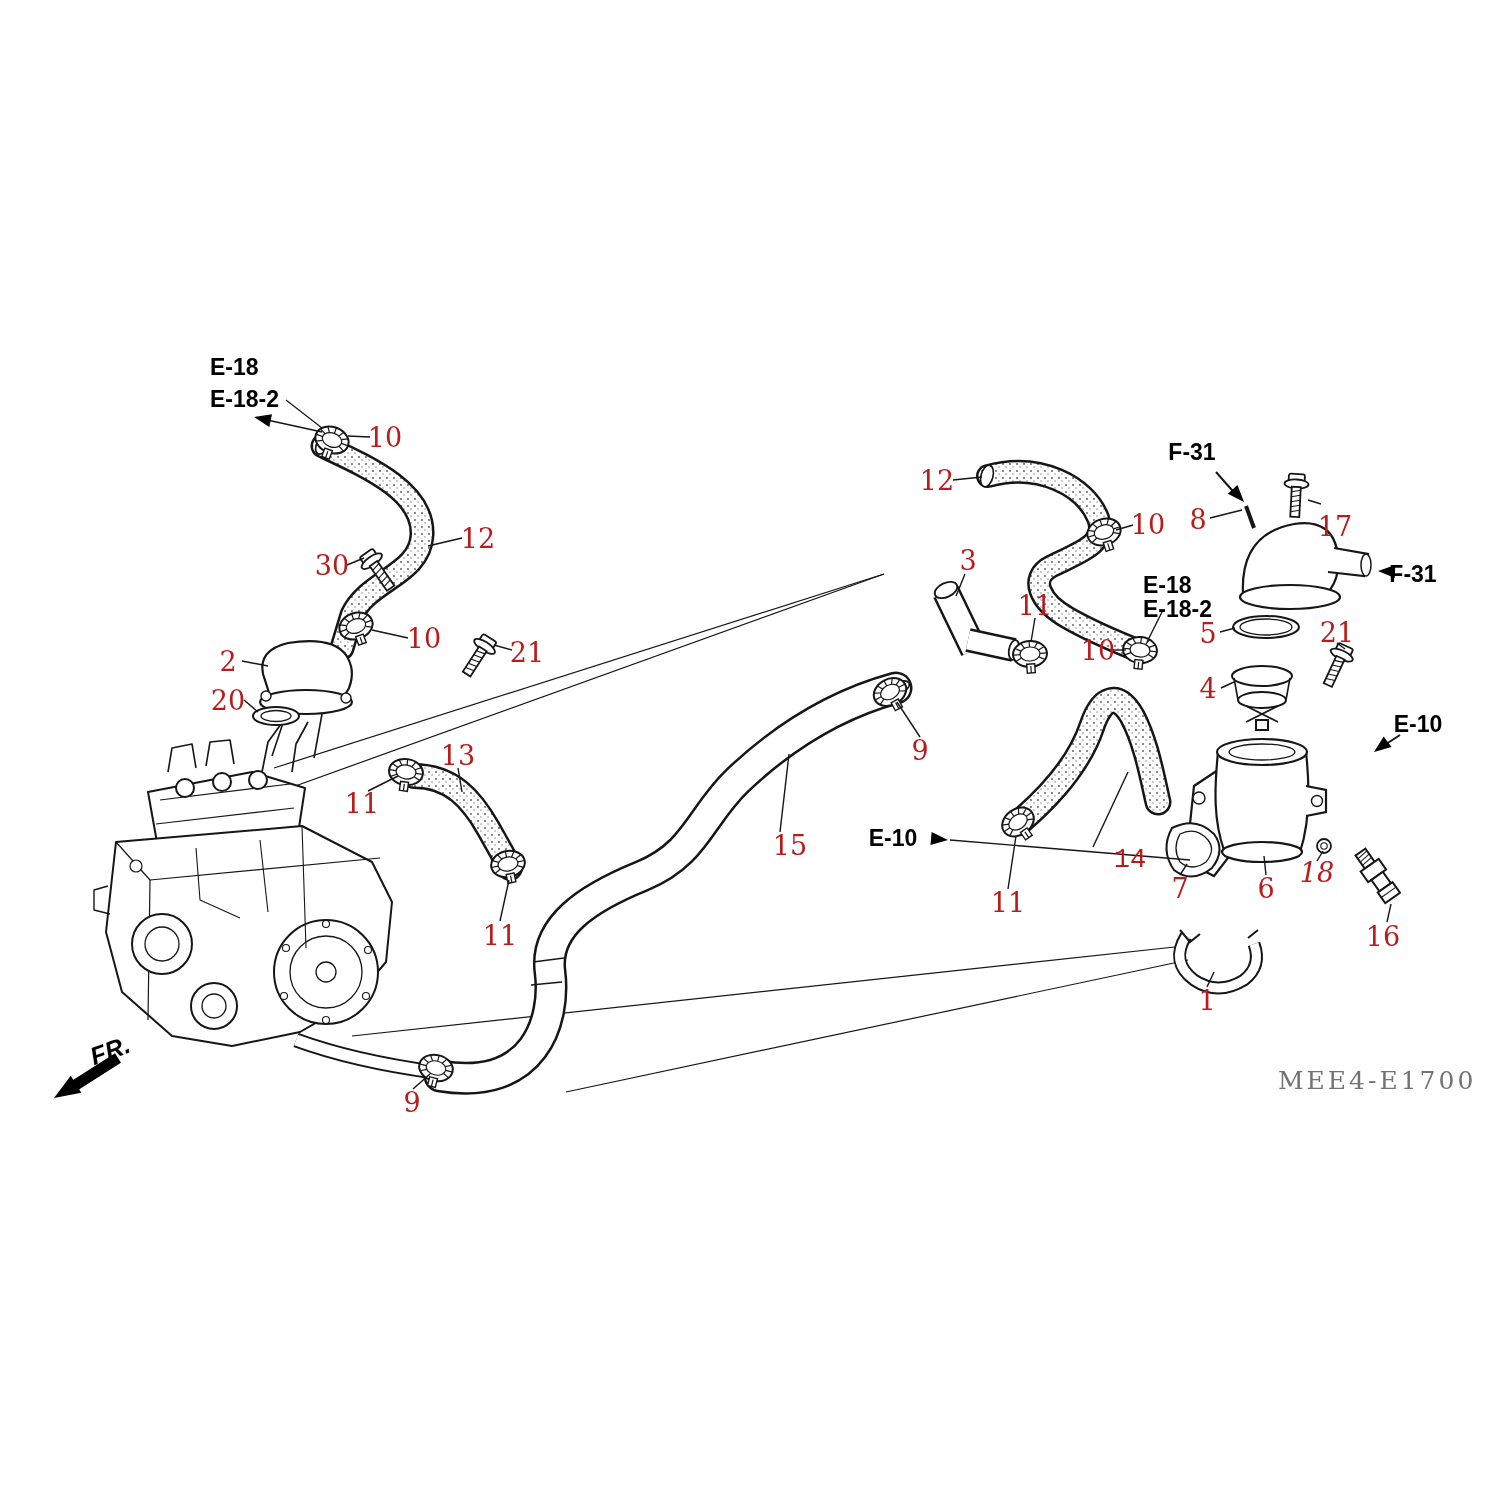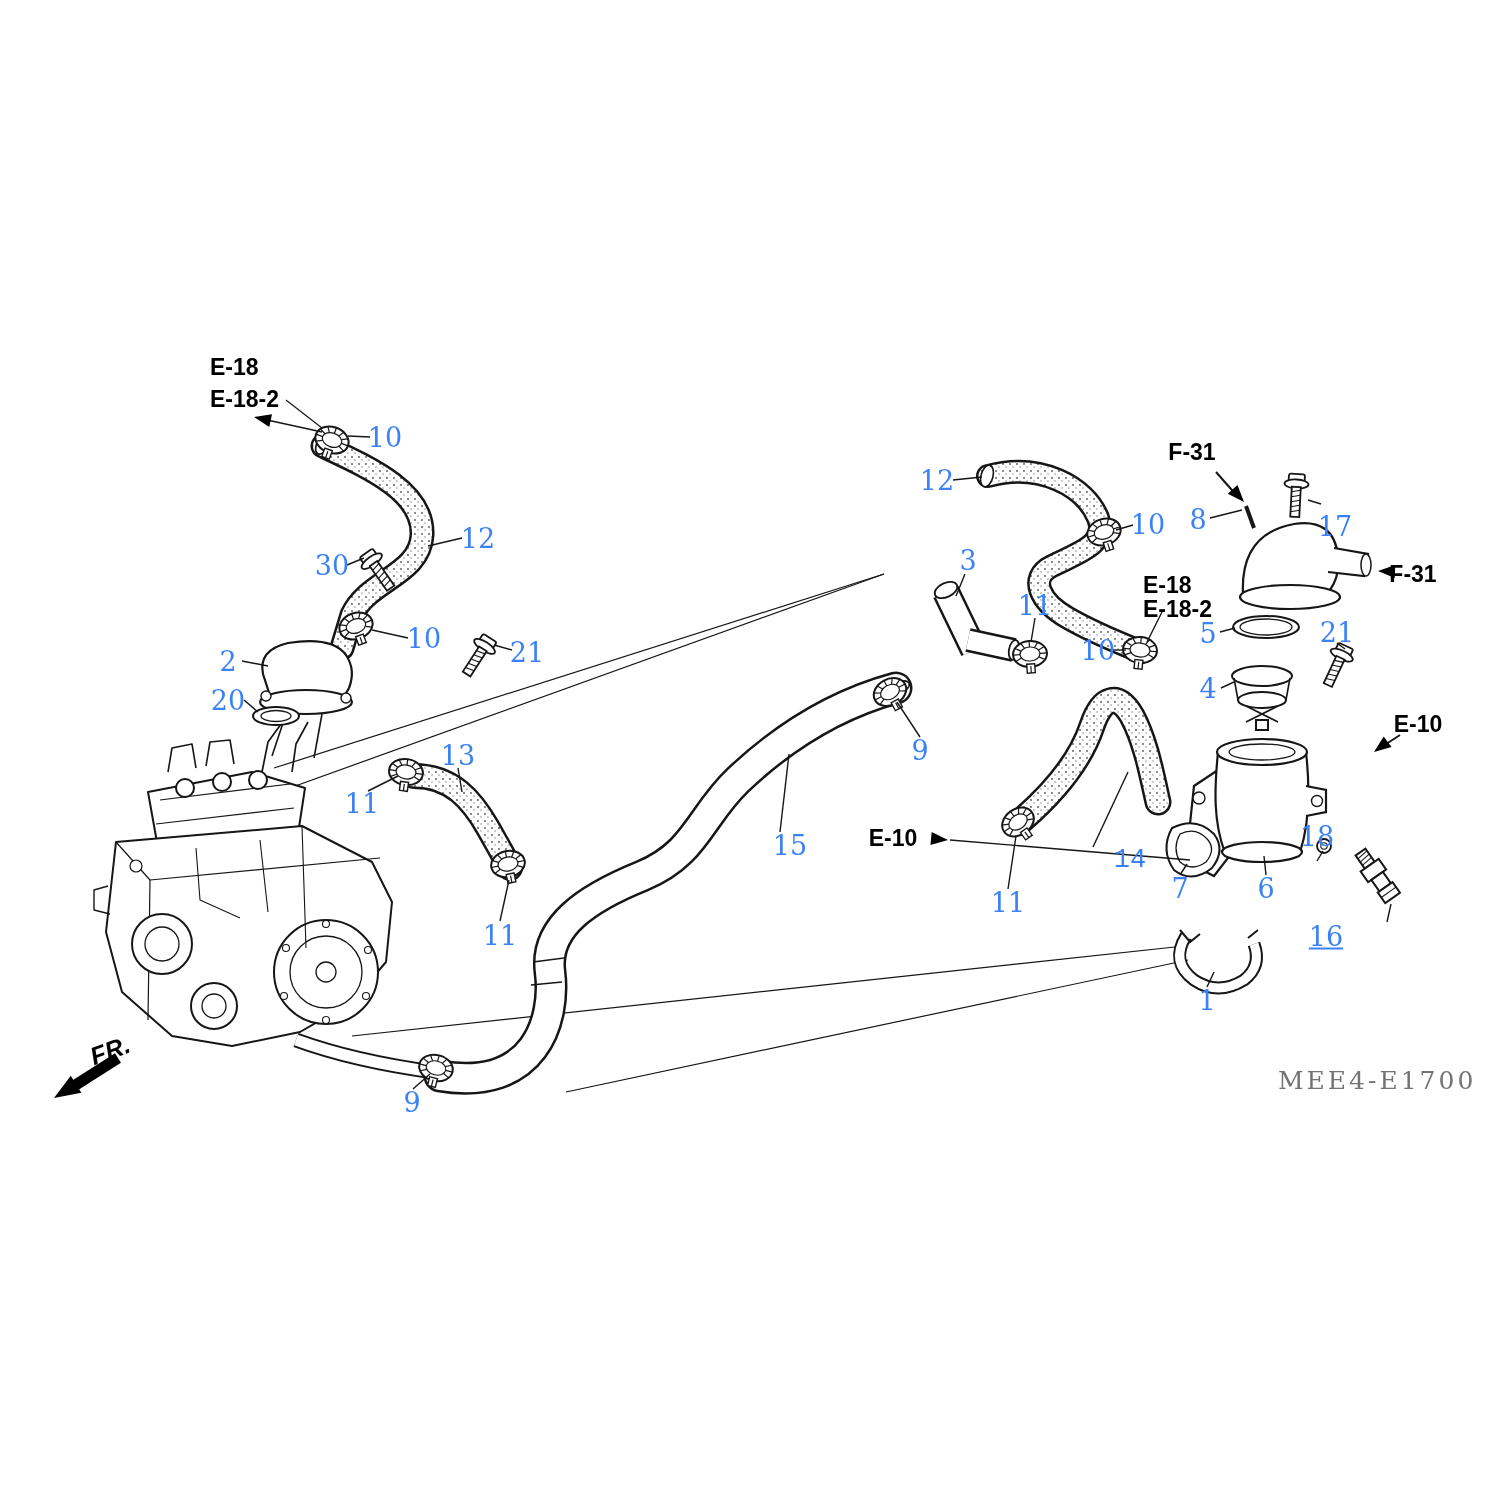--- a/index.html
+++ b/index.html
@@ -1,19 +1,19 @@
 <!DOCTYPE html>
 <html><head>
 <meta charset="utf-8">
 <style>
   html,body{margin:0;padding:0;background:#ffffff;}
   .stage{position:relative;width:1500px;height:1500px;background:#fff;overflow:hidden;
          font-family:"DejaVu Serif",serif;}
   .stage svg{position:absolute;left:0;top:0;}
-  .plabel{position:absolute;transform:translate(-50%,-50%);font-size:27px;color:#3b82f6;
+  .plabel{position:absolute;transform:translate(-50%,-50%);font-size:27px;color:#b91c1c;
           font-family:"DejaVu Serif",serif;white-space:nowrap;line-height:1;text-align:center;}
   .rlabel{position:absolute;font-family:"Liberation Sans",sans-serif;font-weight:bold;
           font-size:23px;color:#000;white-space:nowrap;line-height:1;}
   .rlabel.centered{transform:translate(-50%,-50%);}
   .code{position:absolute;left:1278px;top:1066px;font-family:"DejaVu Serif",serif;
         font-size:25px;letter-spacing:3px;color:#737373;}
   .fr{position:absolute;left:90px;top:1036px;font-family:"Liberation Sans",sans-serif;
       font-weight:bold;font-style:italic;font-size:25px;color:#000;transform:rotate(-20deg);}
 </style>
 </head>
@@ -315,22 +315,22 @@
       <div class="plabel" style="left: 1008px; top: 902px;">11</div>
       <div class="plabel" style="left: 1130px; top: 860px; font-family: Liberation Mono, monospace;">14</div>
       <div class="plabel" style="left: 1335px; top: 526px;">17</div>
       <div class="plabel" style="left: 1198px; top: 519px;">8</div>
       <div class="plabel" style="left: 1208px; top: 633px;">5</div>
       <div class="plabel" style="left: 1098px; top: 650px;">10</div>
       <div class="plabel" style="left: 1337px; top: 632px;">21</div>
       <div class="plabel" style="left: 1208px; top: 688px;">4</div>
       <div class="plabel" style="left: 1180px; top: 888px;">7</div>
       <div class="plabel" style="left: 1266px; top: 888px;">6</div>
-      <div class="plabel" style="left: 1317px; top: 836px;">18</div>
-      <div class="plabel" style="left: 1326px; top: 936px; text-decoration: underline;">16</div>
+      <div class="plabel" style="left: 1317px; top: 872px; font-style: italic;">18</div>
+      <div class="plabel" style="left: 1383px; top: 936px;">16</div>
       <div class="plabel" style="left: 1207px; top: 1000px;">1</div>
       <div class="rlabel" style="left: 210px; top: 356px;">E-18</div>
       <div class="rlabel" style="left: 210px; top: 388px;">E-18-2</div>
       <div class="rlabel centered" style="left: 1192px; top: 452px;">F-31</div>
       <div class="rlabel centered" style="left: 1413px; top: 574px;">F-31</div>
       <div class="rlabel" style="left: 1143px; top: 574px;">E-18</div>
       <div class="rlabel" style="left: 1143px; top: 598px;">E-18-2</div>
       <div class="rlabel centered" style="left: 893px; top: 838px;">E-10</div>
       <div class="rlabel centered" style="left: 1418px; top: 724px;">E-10</div>
     </div>

